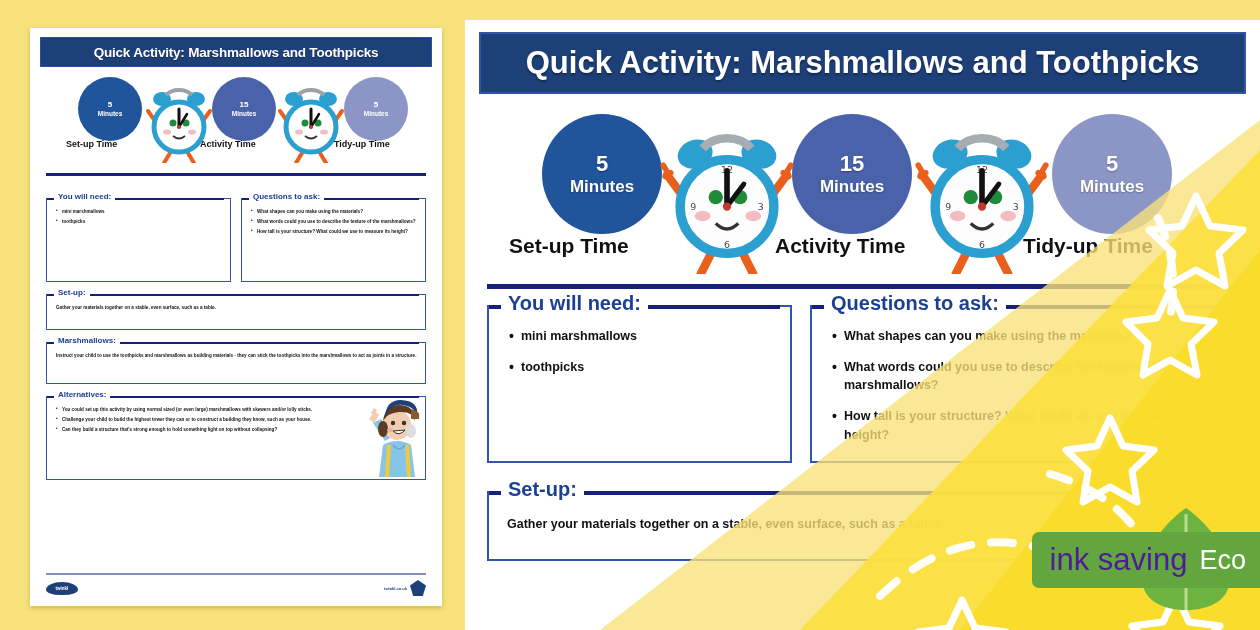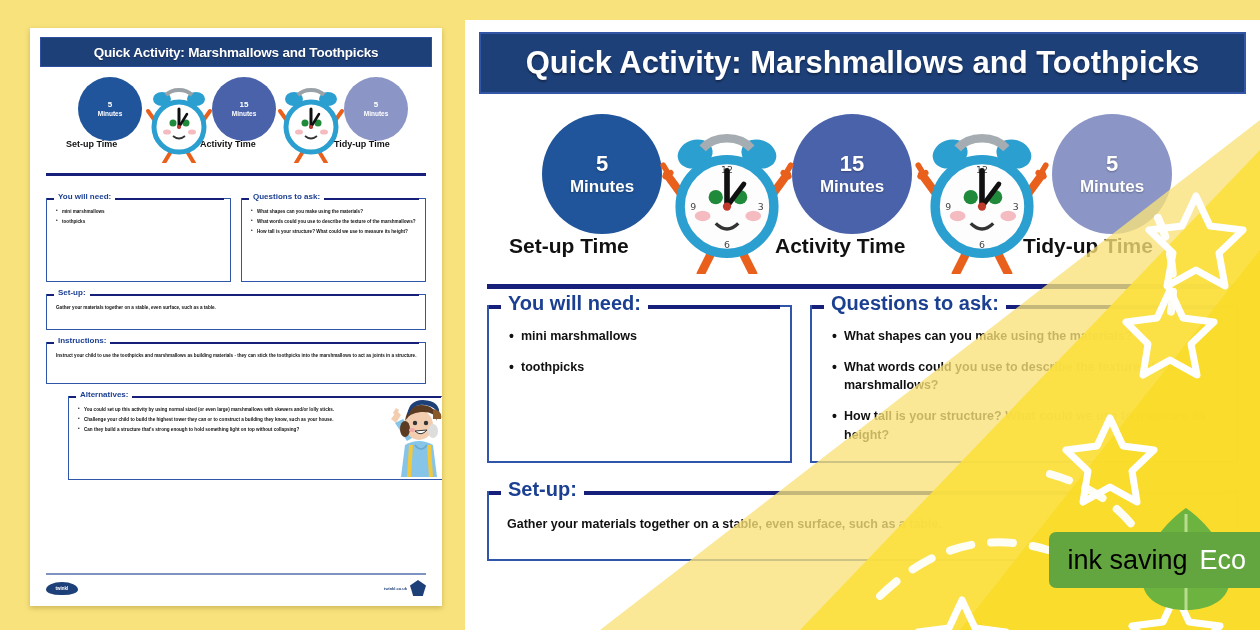--- a/index.html
+++ b/index.html
@@ -70,21 +70,21 @@
   .t-box li{
     font-size:4.6px; color:#111; font-weight:bold; line-height:1.55;
     margin-bottom:3px; position:relative; padding-left:6px;
   }
   .t-box li:before{ content:"•"; position:absolute; left:0; top:-1px; }
   .t-box p{ font-size:4.6px; color:#111; font-weight:bold; line-height:1.55; }
   .t-half{ width:50%; height:84px; }
   .t-full{ width:100%; }
   .t-setup{ height:36px; }
   .t-instr{ height:42px; }
-  .t-alt{ height:84px;margin-left:22px; }
+  .t-alt{ height:84px; }
   .thumb-footer{
     position:absolute; bottom:10px; left:16px; right:16px;
     border-top:2px solid #7f93c2; padding-top:5px;
     display:flex; align-items:center; justify-content:space-between;
   }
   .tw-logo{
     width:32px;height:13px;background:#1e4079;border-radius:50% 50% 45% 45%/60% 60% 40% 40%;
     color:#fff; font-size:4.5px; display:flex;align-items:center;justify-content:center;
     font-weight:bold;
   }
@@ -163,21 +163,21 @@
   .yellow-wash{
     position:absolute; inset:0; pointer-events:none; z-index:5;
   }
   
   .eco-badge{
     position:absolute; right:0px; bottom:42px; z-index:7;
     height:56px; display:flex; align-items:center;
     background:#63a63f; border-radius:7px 0 0 7px;
     padding:0 14px 0 18px; gap:12px;
   }
-  .eco-badge .t1{ color:#000000; font-size:27px; }
+  .eco-badge .t1{ color:#4c1d95; font-size:31px; }
   .eco-badge .t2{ color:#fff; font-size:27px; font-weight:normal; }
   .eco-leaf{
     position:absolute; right:26px; bottom:18px; z-index:6;
     width:96px; height:108px;
   }
 </style>
 </head>
 <body>
 
 <div class="thumb-page">
@@ -263,21 +263,21 @@
     </div>
 
     <div class="t-box t-full t-setup">
       <div class="t-legend-line"></div>
       <div class="t-legend">Set-up:</div>
       <p>Gather your materials together on a stable, even surface, such as a table.</p>
     </div>
 
     <div class="t-box t-full t-instr">
       <div class="t-legend-line"></div>
-      <div class="t-legend">Instructions:</div>
+      <div class="t-legend">Marshmallows:</div>
       <p>Instruct your child to use the toothpicks and marshmallows as building materials - they can stick the toothpicks into the marshmallows to act as joints in a structure.</p>
     </div>
 
     <div class="t-box t-full t-alt">
       <div class="t-legend-line"></div>
       <div class="t-legend">Alternatives:</div>
       <ul style="width:72%">
         <li>You could set up this activity by using normal sized (or even large) marshmallows with skewers and/or lolly sticks.</li>
         <li>Challenge your child to build the highest tower they can or to construct a building they know, such as your house.</li>
         <li>Can they build a structure that's strong enough to hold something light on top without collapsing?</li>

